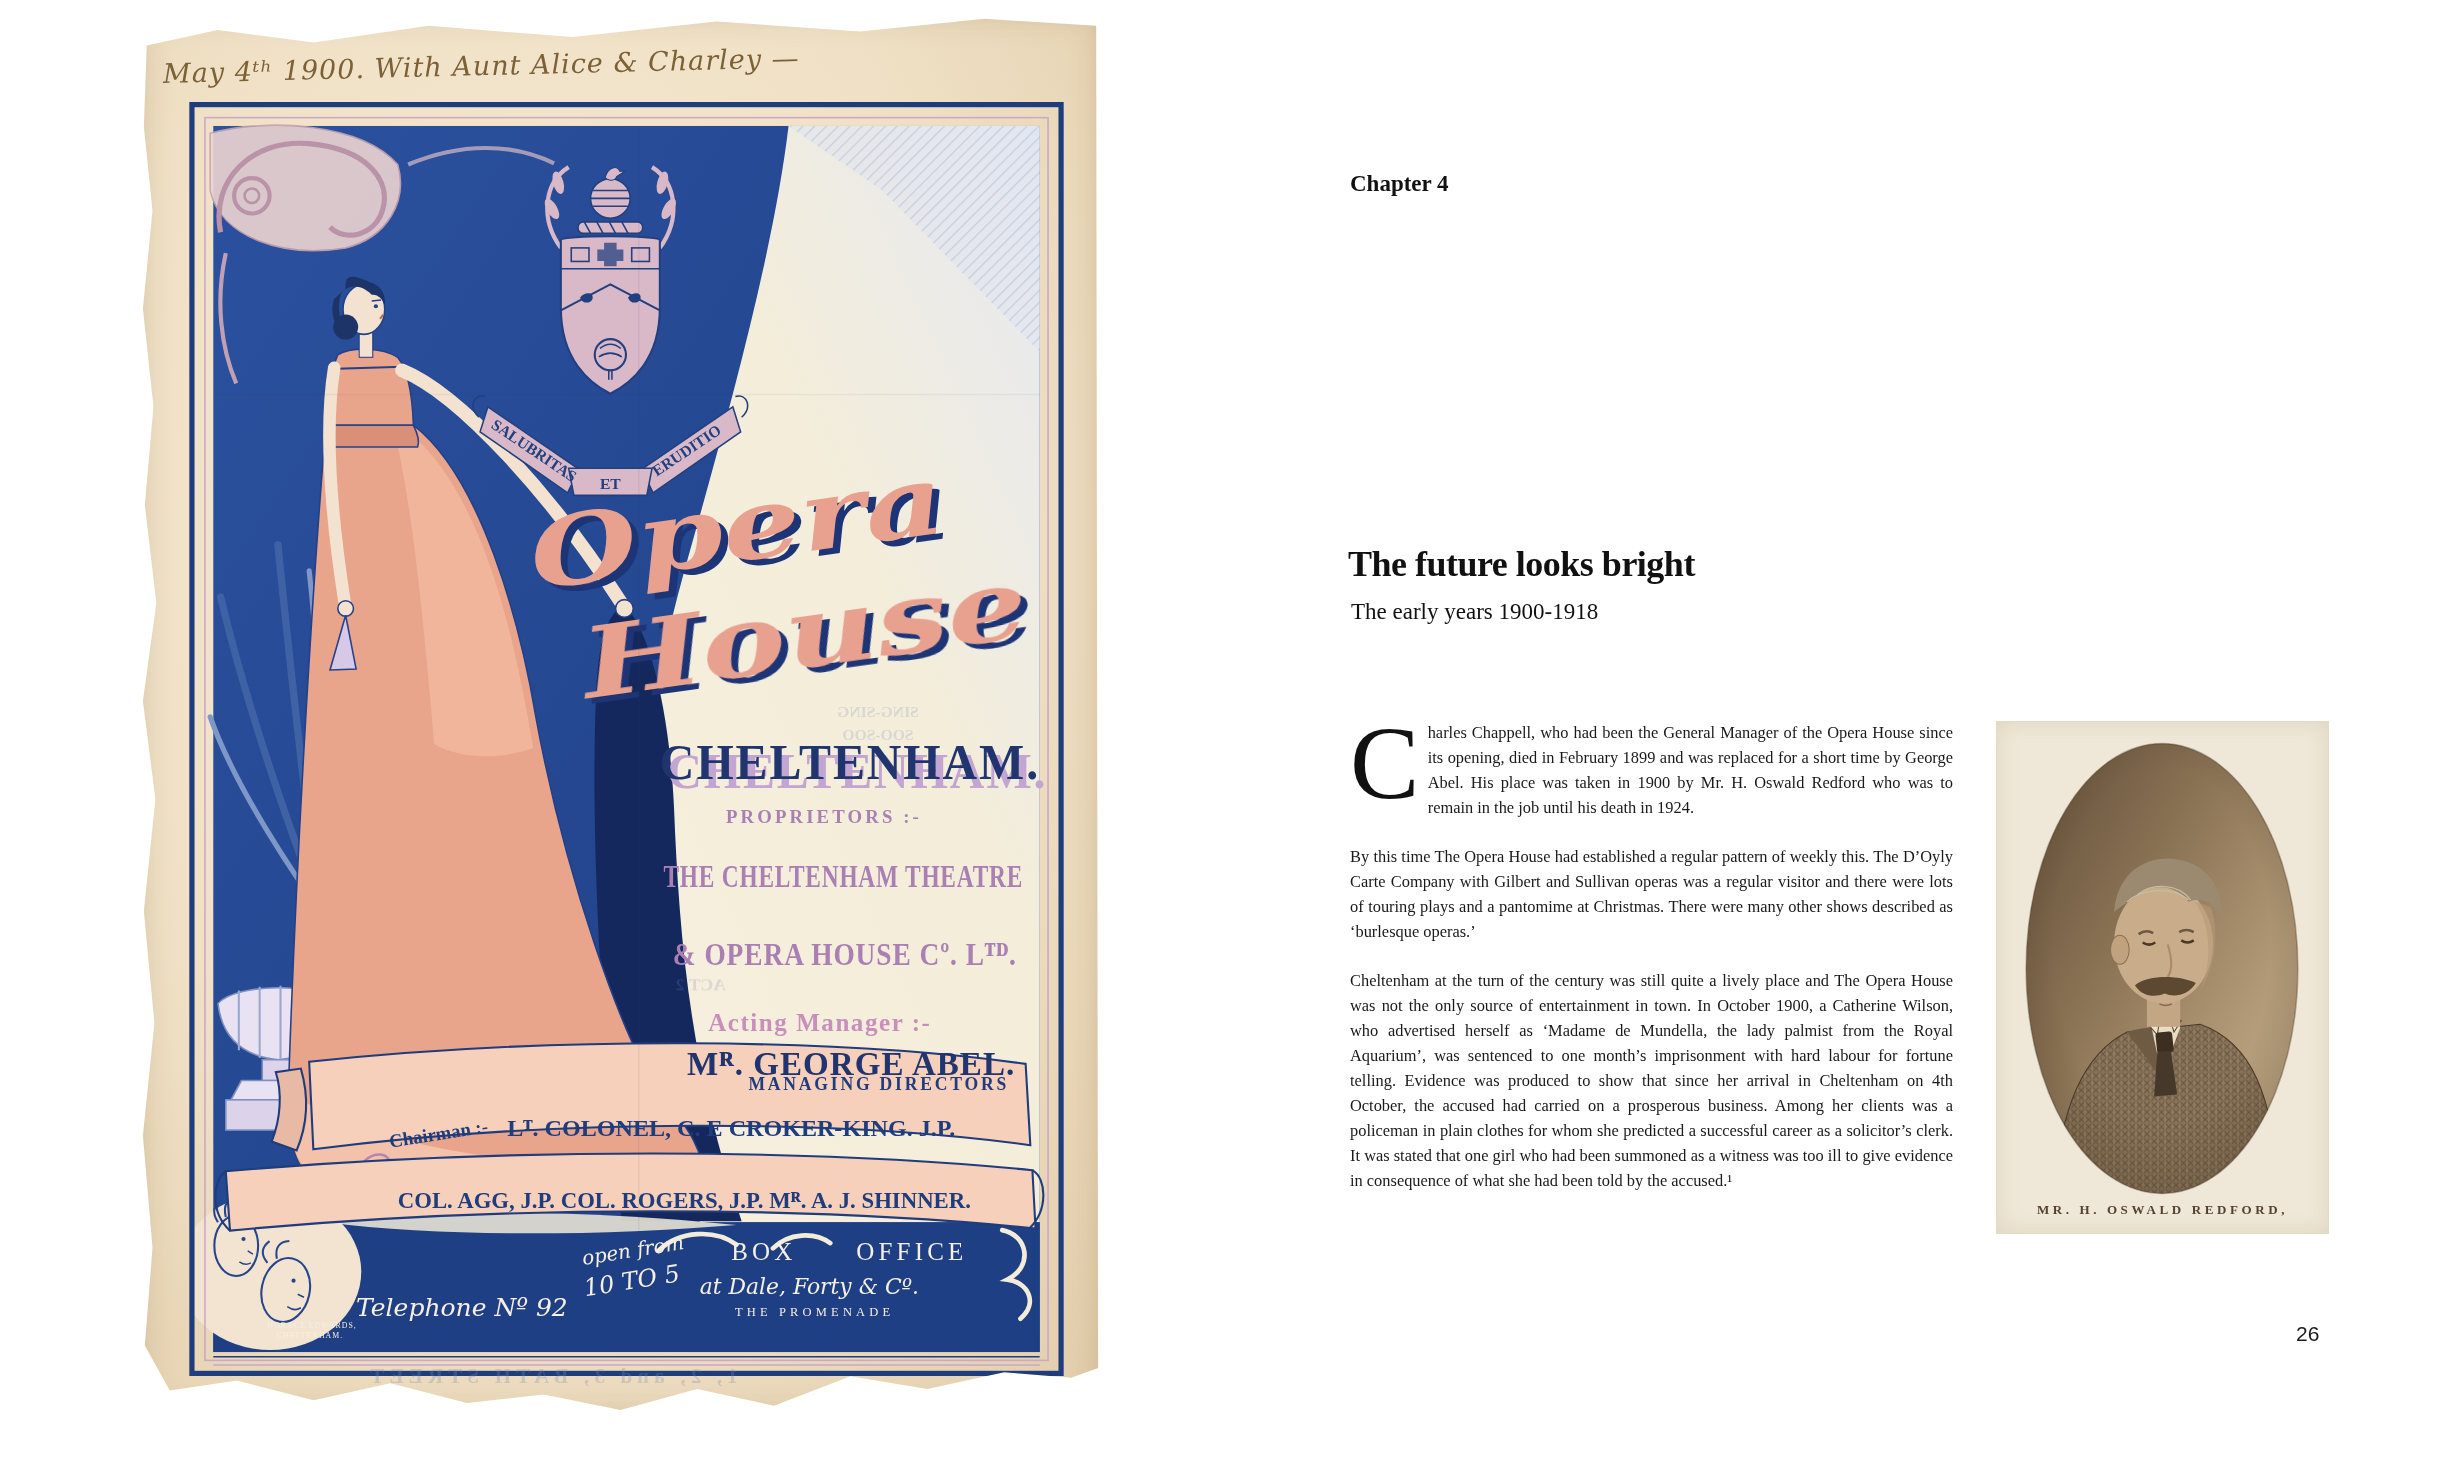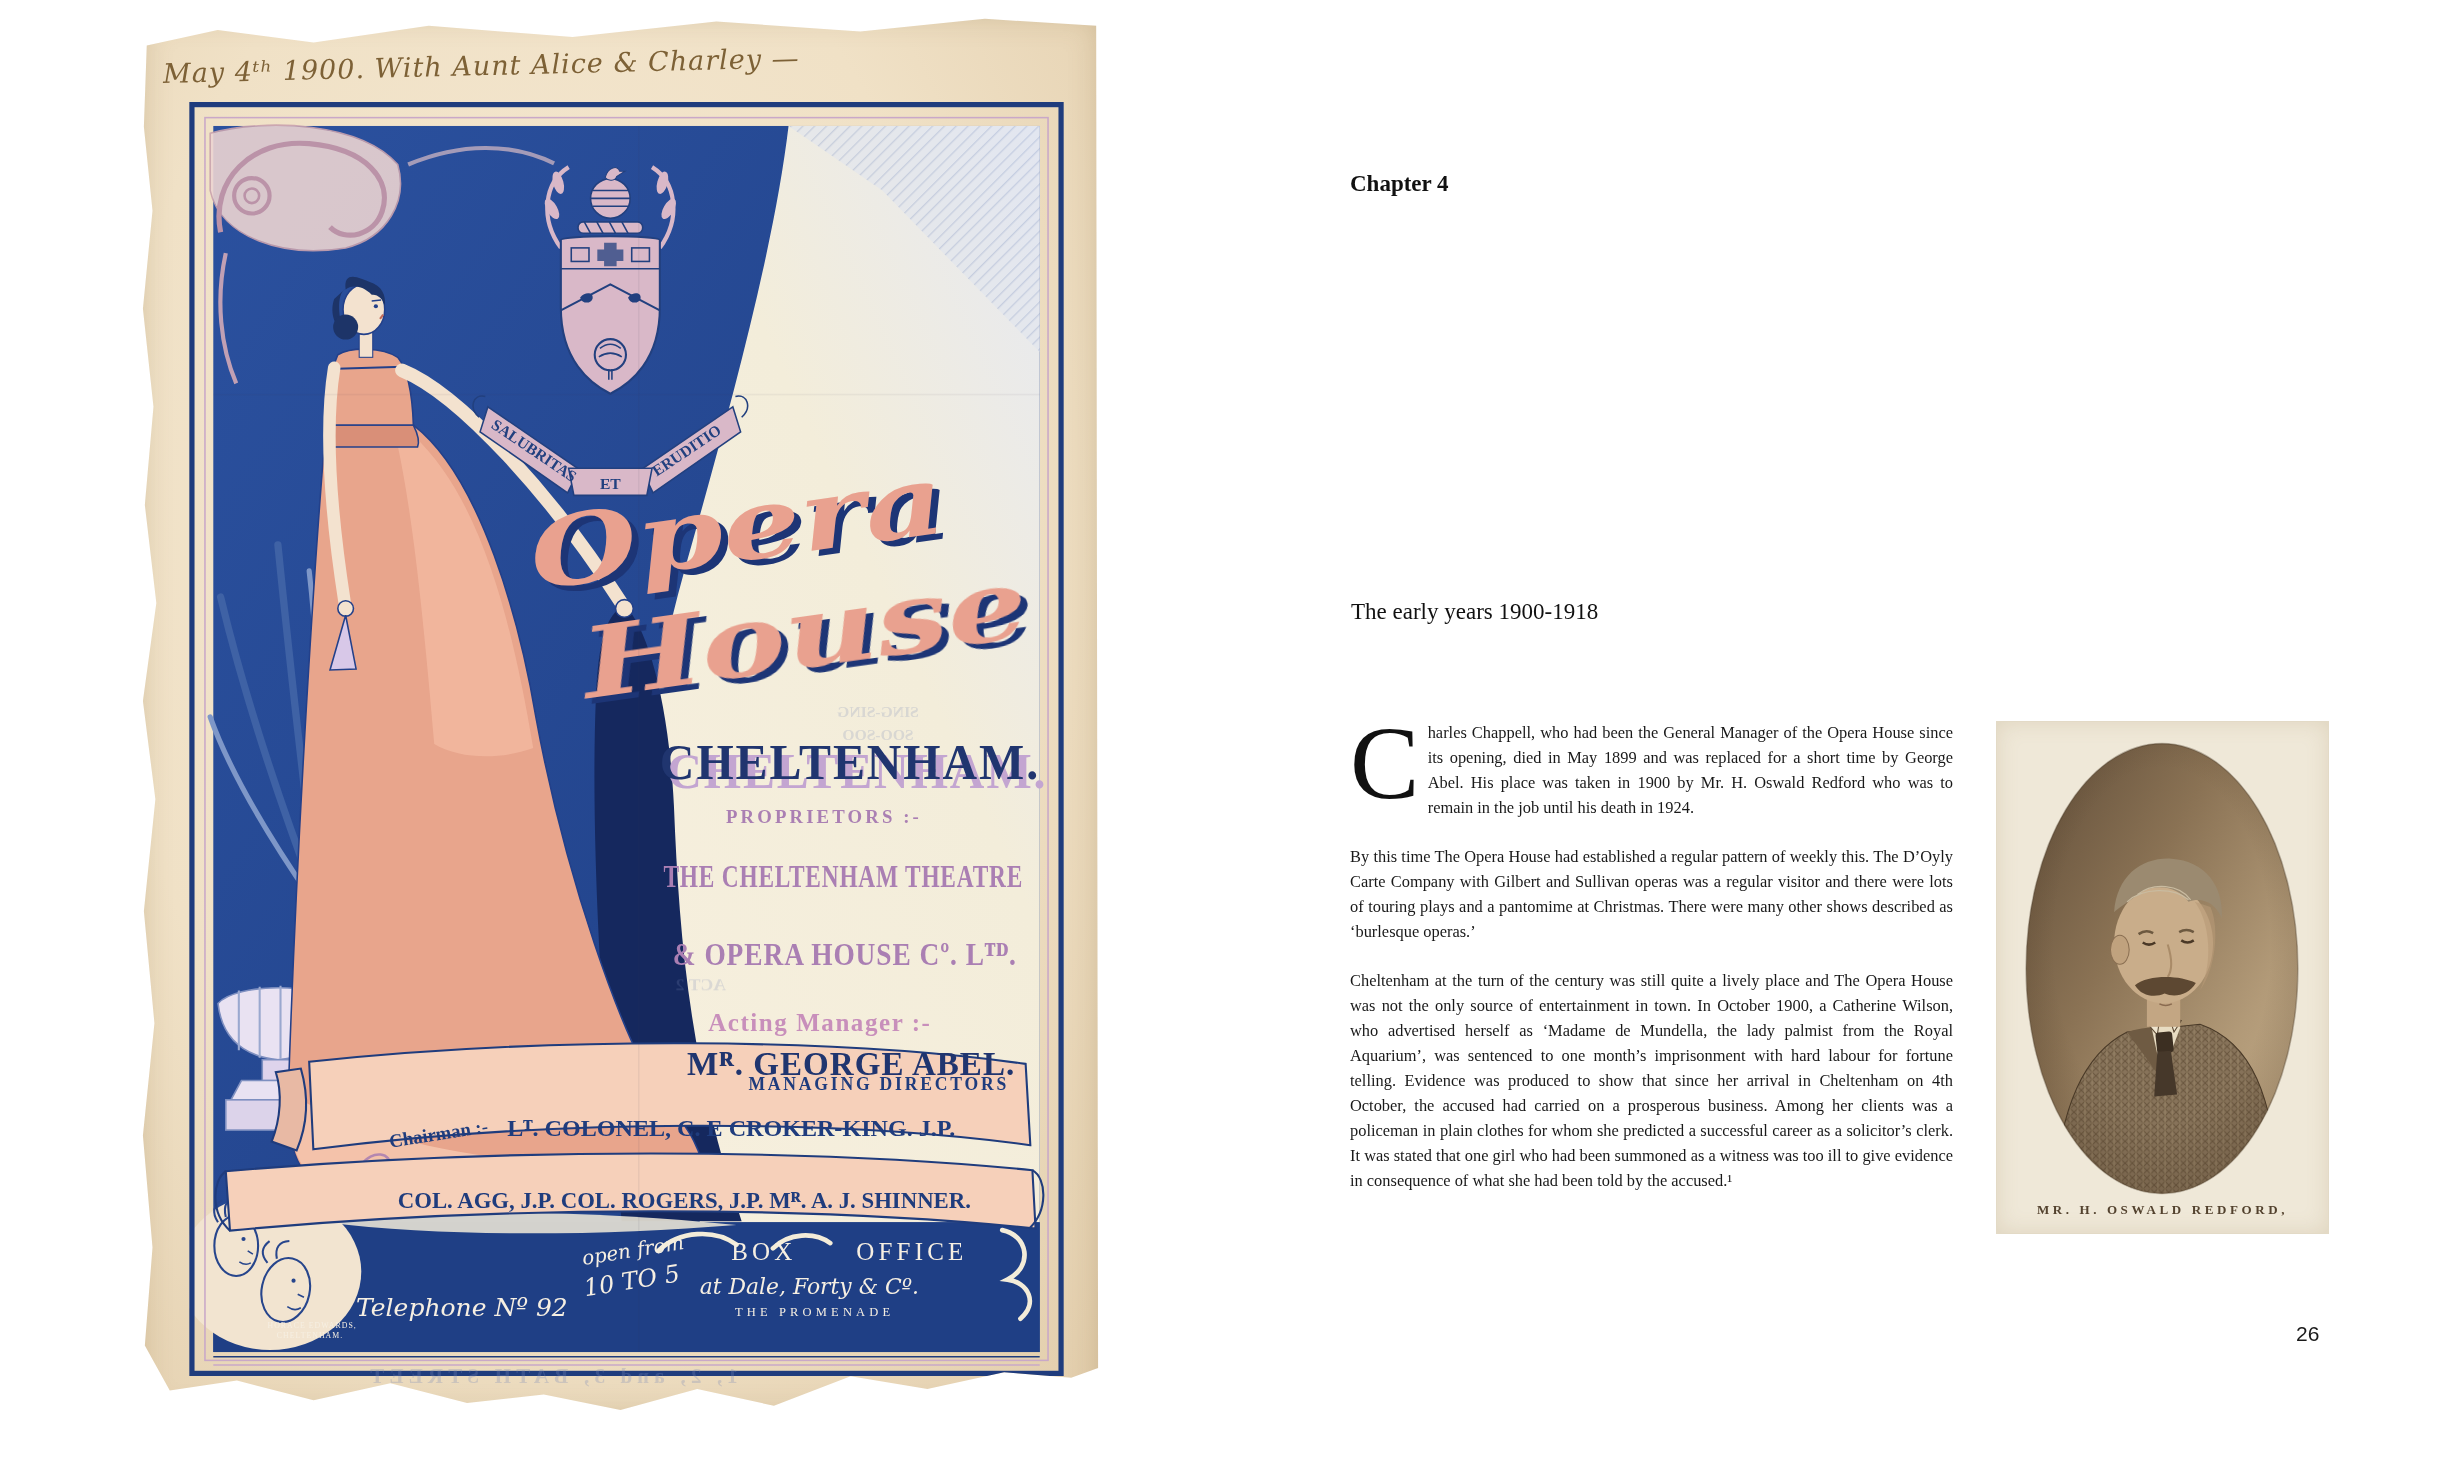--- a/index.html
+++ b/index.html
@@ -231,24 +231,25 @@
       <line x1="46" y1="2408" x2="1632" y2="2408" stroke="#1f3c7d" stroke-width="3"></line>
       <line x1="46" y1="2424" x2="1632" y2="2424" stroke="#c9a8c8" stroke-width="3"></line>
       <rect x="30" y="30" width="1618" height="2385" fill="none" stroke="#c9a8c8" stroke-width="3"></rect>
       <rect x="5" y="5" width="1668" height="2435" fill="none" stroke="#1f3c7d" stroke-width="10"></rect>
     </svg>
 
     <div class="ghost ghost-bath">1, 2, and 3, BATH STREET</div>
   </div>
 
   <div class="chapter">Chapter 4</div>
+  <div class="main-title">The future looks bright</div>
   <div class="subtitle">The early years 1900-1918</div>
 
   <div class="body-text">
-    <p><span class="dropcap">C</span><span>harles Chappell, who had been the General Manager of the Opera House since its opening, died in May 1899 and was replaced for a short time by George Abel. His place was taken in 1900 by Mr. H. Oswald Redford who was to remain in the job until his death in 1924.</span></p>
+    <p><span class="dropcap">C</span><span>harles Chappell, who had been the General Manager of the Opera House since its opening, died in February 1899 and was replaced for a short time by George Abel. His place was taken in 1900 by Mr. H. Oswald Redford who was to remain in the job until his death in 1924.</span></p>
     <p>By this time The Opera House had established a regular pattern of weekly this. The D’Oyly Carte Company with Gilbert and Sullivan operas was a regular visitor and there were lots of touring plays and a pantomime at Christmas. There were many other shows described as ‘burlesque operas.’</p>
     <p>Cheltenham at the turn of the century was still quite a lively place and The Opera House was not the only source of entertainment in town. In October 1900, a Catherine Wilson, who advertised herself as ‘Madame de Mundella, the lady palmist from the Royal Aquarium’, was sentenced to one month’s imprisonment with hard labour for fortune telling. Evidence was produced to show that since her arrival in Cheltenham on 4th October, the accused had carried on a prosperous business. Among her clients was a policeman in plain clothes for whom she predicted a successful career as a solicitor’s clerk. It was stated that one girl who had been summoned as a witness was too ill to give evidence in consequence of what she had been told by the accused.¹</p>
   </div>
 
   <div class="photo-card">
     <svg class="photo-oval" width="278" height="457" viewBox="0 0 534 876">
       <defs>
         <clipPath id="ovalClip">
             <ellipse cx="267" cy="438" rx="261" ry="432"></ellipse>
           </clipPath>

